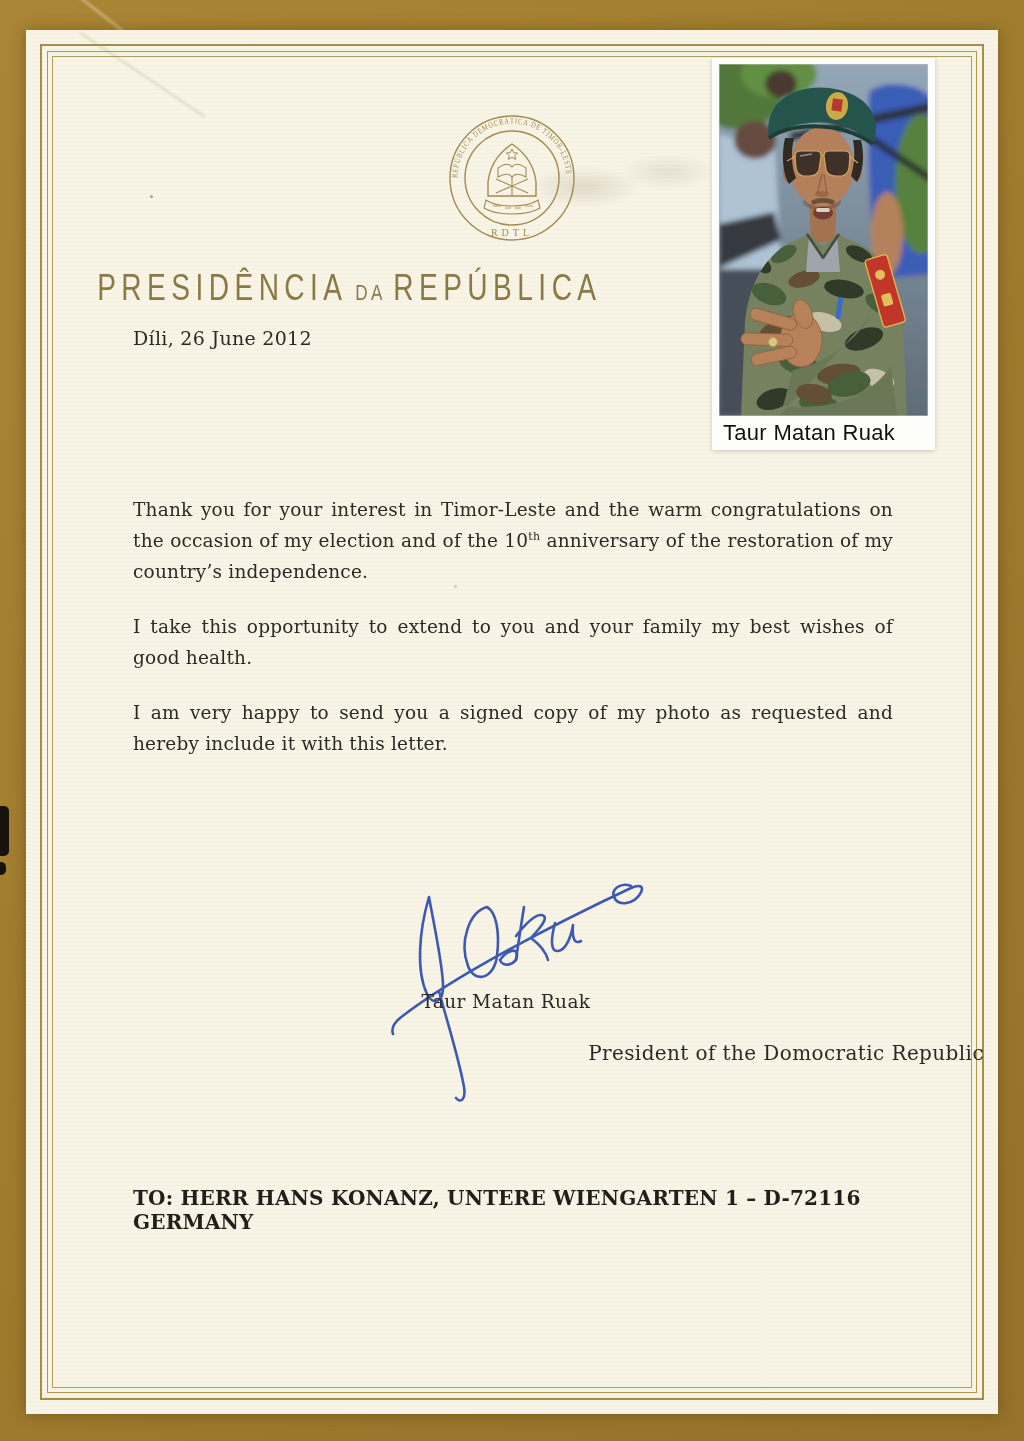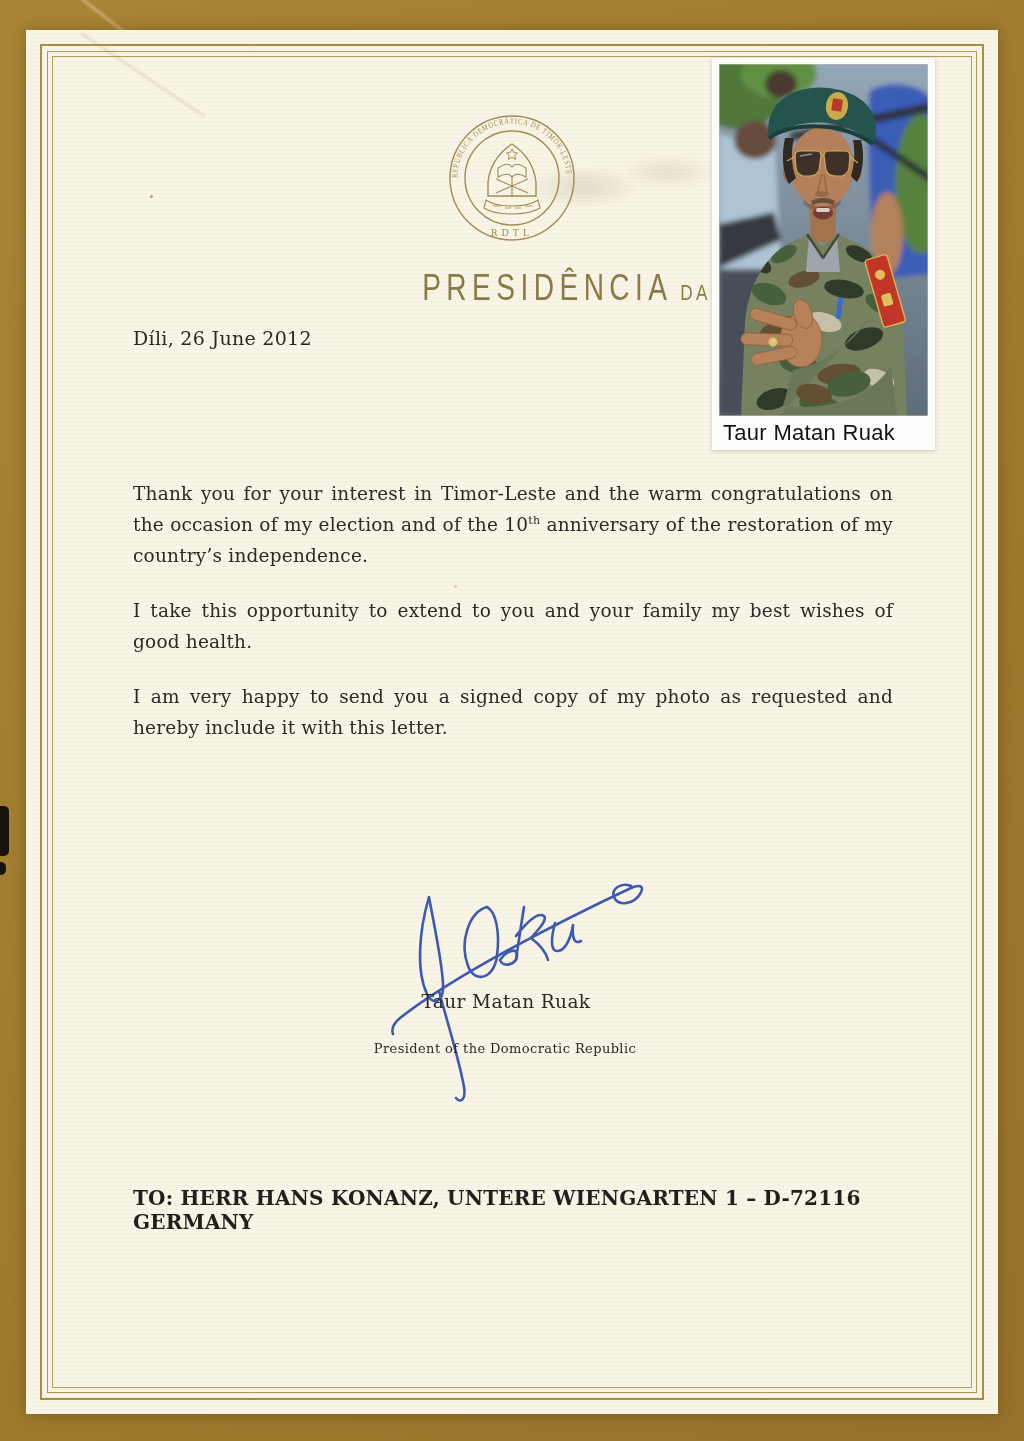--- a/index.html
+++ b/index.html
@@ -34,41 +34,41 @@
     filter:blur(1px); }
   .smudge { position:absolute; left:498px; top:102px; width:200px; height:95px;
     background:
       radial-gradient(ellipse 45% 35% at 30% 58%, rgba(140,125,100,.22), transparent 62%),
       radial-gradient(ellipse 38% 30% at 72% 42%, rgba(140,125,100,.17), transparent 62%);
     filter:blur(2px); }
   .speck { position:absolute; width:3px; height:3px; border-radius:50%;
     background:rgba(110,90,60,.55); }
   
   .seal-wrap { position:absolute; left:0; right:0; top:70px; display:flex; justify-content:center; }
-  .office-row { position:absolute; left:0; right:0; top:237px; display:flex; justify-content:flex-end; }
+  .office-row { position:absolute; left:0; right:0; top:237px; display:flex; justify-content:flex-start; }
   .office-title { display:flex; align-items:baseline; gap:10px; color:#8b7a45;
     font-family:"Liberation Sans", sans-serif; transform:scale(.78,1.04); white-space:nowrap; }
   .office-title .big { font-size:36px; font-weight:400; letter-spacing:7px; }
   .office-title .small { font-size:22px; font-weight:400; letter-spacing:4px; }
   
   .photo-card { position:absolute; left:686px; top:28px; width:223px;
     background:#fdfdfb; padding:6px 7px 0 7px; box-shadow:0 1px 4px rgba(80,60,20,.25); }
   .photo-card svg { display:block; }
   .photo-caption { height:34px; display:flex; align-items:center; padding-left:4px;
     font-family:"Liberation Sans", sans-serif; font-size:22px; color:#111; letter-spacing:.3px; }
   
   .date-line { position:absolute; left:107px; top:297px; font-size:19px; color:#2b2a26; letter-spacing:.3px; }
   .body-text { position:absolute; left:107px; top:448px; width:760px;
     font-size:18.5px; line-height:31px; color:#2b2a26; text-align:justify; letter-spacing:.2px; }
-  .body-text p { margin:0 0 24px 0; }
+  .body-text p { margin:16px 0 24px 0; }
   .body-text sup { font-size:11px; vertical-align:super; line-height:0; }
   .sig-block-name  { position:absolute; left:0; right:12px; top:961px;  text-align:center;
     font-size:18.5px; color:#2b2a26; letter-spacing:.4px; }
-  .sig-block-title { position:absolute; left:0; right:14px; top:1011px; text-align:center;
-    font-size:13px; color:#2b2a26; letter-spacing:.4px; }
+  .sig-block-title { position:absolute; left:0; right:14px; top:1011px; text-align:right;
+    font-size:20px; color:#2b2a26; letter-spacing:.4px; }
   .signature-svg { position:absolute; left:362px; top:833px; }
   .recipient-line { position:absolute; left:107px; top:1156px; width:780px;
     font-size:20px; font-weight:bold; color:#211f1b; letter-spacing:.2px; }
 </style>
 </head>
 <body>
 
 <div class="mat-crease"></div>
 <div class="edge-ink-mark"></div>
 <div class="edge-ink-mark small"></div>

